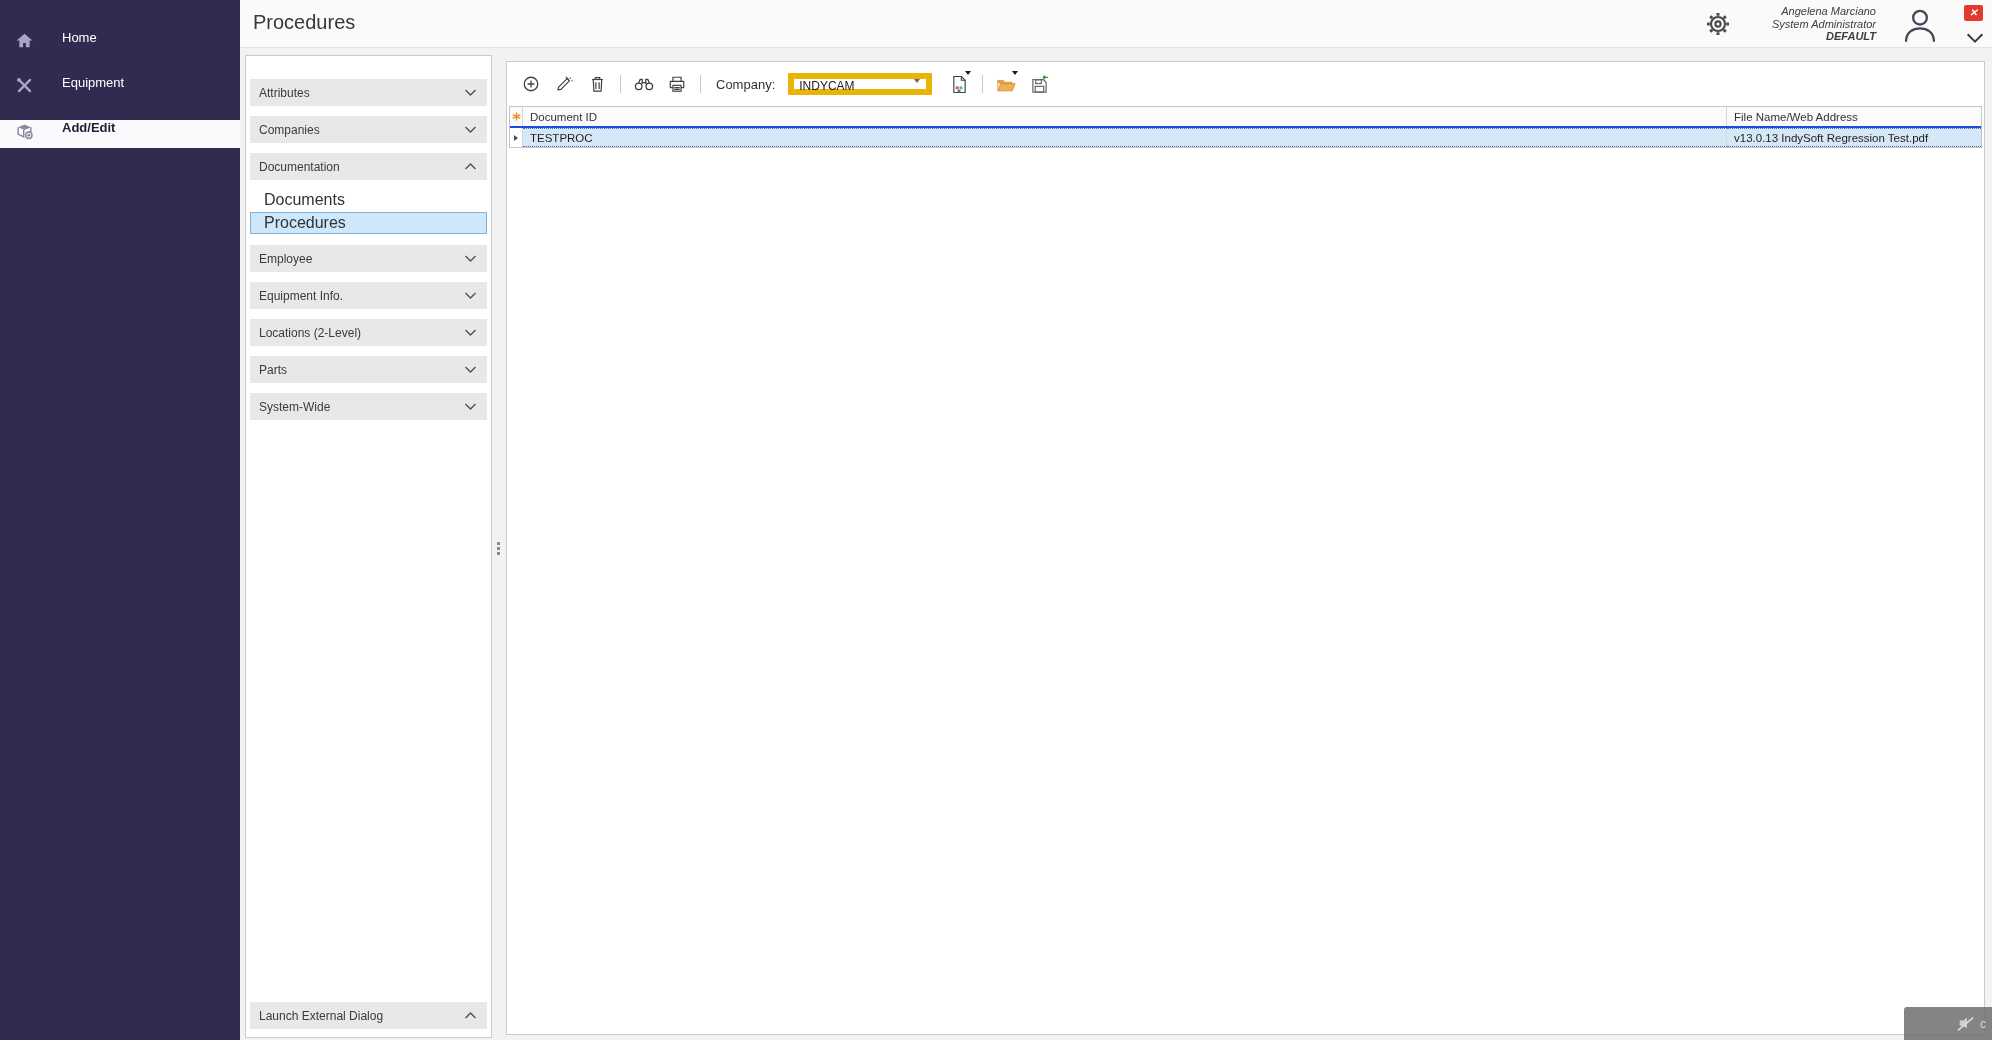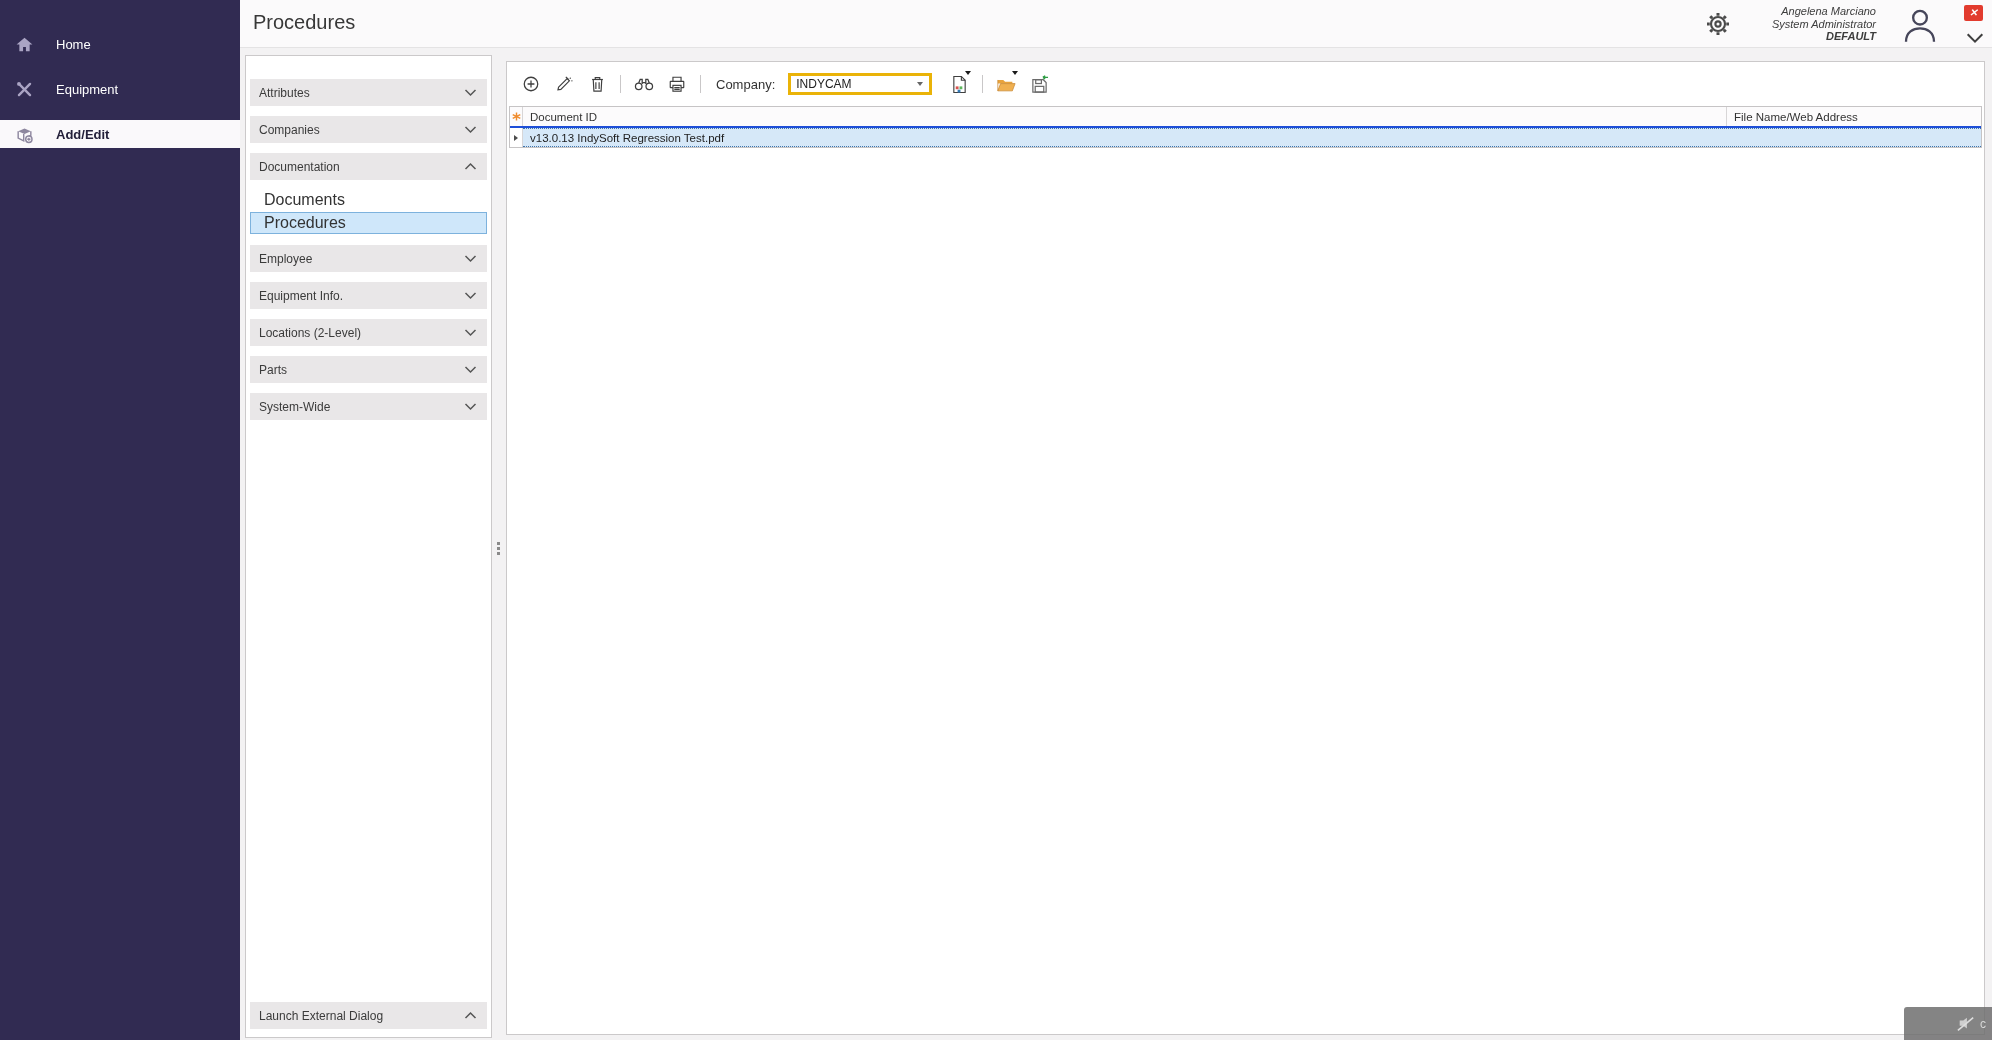--- a/index.html
+++ b/index.html
@@ -14,21 +14,21 @@
     background:linear-gradient(180deg,#e2549b 0%,#e2549b 47%,#56b3e6 53%,#56b3e6 100%); }
   .logo-mark::before { content:""; position:absolute; left:7px; top:7px; width:13px; height:13px;
     border-radius:50%; background:#312b52; }
   .logo-mark::after { content:""; position:absolute; left:12px; top:12px; width:15px; height:3px;
     background:#312b52; }
   .logo-text { font-size:17px; font-weight:bold; letter-spacing:0.2px; white-space:nowrap; }
   .logo-text .w1 { color:#ffffff; }
   .logo-text .w2 { color:#55ace0; }
   .logo-text .w3 { color:#9b97ab; font-size:12px; font-weight:bold; }
   .nav { margin-top:30px; }
-  .nav-item { display:flex; align-items:center; gap:22px; height:28px; padding-left:14px;
+  .nav-item { display:flex; gap:28px; height:28px; padding-left:14px;
     color:#ffffff; font-size:13px; margin-bottom:17px; cursor:pointer; }
   .nav-item .nico { width:20px; height:20px; flex:0 0 auto; display:flex; align-items:center; justify-content:center; }
   .nav-item.active { background:#faf9fb; color:#23203a; font-weight:bold; }
 
   
   .topbar { position:absolute; left:240px; top:0; width:1752px; height:48px;
     background:#fbfafb; border-bottom:1px solid #e4e3e4; z-index:2; }
   .page-title { position:absolute; left:13px; top:11px; font-size:20px; color:#383838; }
   .topbar-right { position:absolute; right:6px; top:0; height:48px; display:flex;
     align-items:center; gap:23px;font-style:italic; }
@@ -63,22 +63,22 @@
   .splitter-grip i { display:block; width:3px; height:3px; background:#8a8a8a; margin:2px 0; }
 
   
   .main-panel { position:absolute; left:506px; top:61px; width:1479px; height:974px;
     background:#ffffff; border:1px solid #cbc9ca; }
   .toolbar { display:flex; align-items:center; gap:13px; padding:12px 0 10px 14px; height:42px; }
   .tb-btn { width:20px; height:20px; display:flex; align-items:center; justify-content:center;
     cursor:pointer; flex:0 0 auto; }
   .tb-sep { width:1px; height:18px; background:#c9c7c8; flex:0 0 auto; }
   .tb-label { font-size:13px; color:#333333; margin-left:2px; }
-  .combo { width:144px; height:22px; border:3px solid #eab308; background:#ffffff;
-    display:flex; align-items:center; justify-content:space-between; padding:0 6px 0 5px;
+  .combo { width:144px; height:22px; border:6px solid #eab308; background:#ffffff;
+    display:flex; justify-content:space-between; padding:0 6px 0 5px;
     font-size:12px; color:#222222; cursor:pointer; }
   .combo-arrow { width:0; height:0; border-left:3.5px solid transparent; border-right:3.5px solid transparent;
     border-top:4px solid #666666; }
   .dd-mark { position:absolute; right:-2px; top:-3px; width:0; height:0;
     border-left:3.5px solid transparent; border-right:3.5px solid transparent; border-top:4.5px solid #1a1a1a; }
 
   
   .grid { position:absolute; left:2px; top:44px; right:2px; border:1px solid #c6c4c5; }
   .g-row { display:flex; width:100%; }
   .g-head { height:21px; background:#fcfbfc; border-bottom:2px solid #1d4ed8; }
@@ -381,20 +381,23 @@
         <span>Document ID</span>
       </div>
       <div class="g-cell c-file">
         <span>File Name/Web Address</span>
       </div>
     </div>
     <div class="g-row g-data">
       <div class="g-cell c-marker">
         <span class="row-arrow"></span>
       </div>
+      <div class="g-cell c-doc">
+        <span>TESTPROC</span>
+      </div>
       <div class="g-cell c-file">
         <span>v13.0.13 IndySoft Regression Test.pdf</span>
       </div>
     </div>
   </div>
 </div>
 
 <div class="corner-overlay">
   <span>
     <svg width="22" height="18" viewBox="0 0 24 20" fill="none" stroke="#dedede" stroke-width="1.4">

